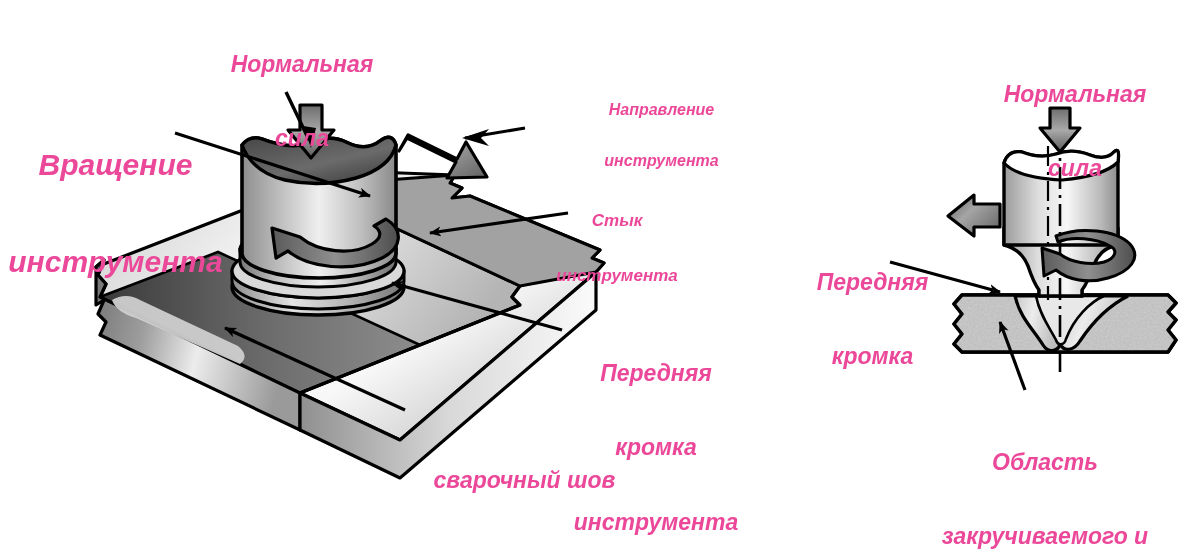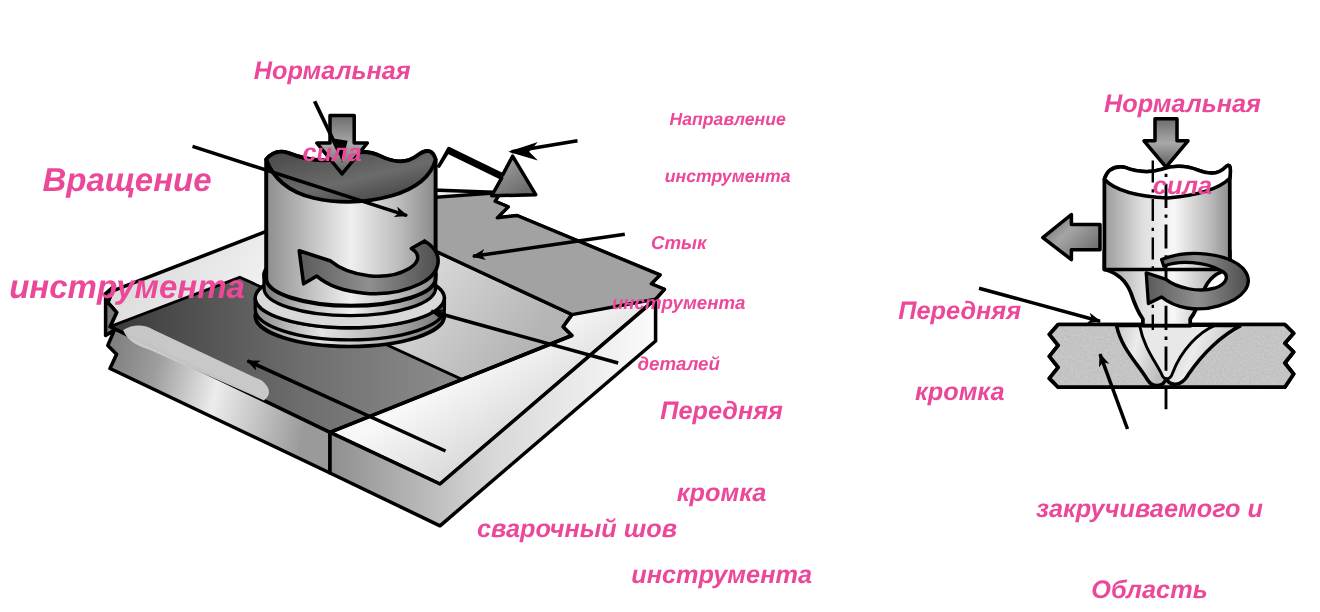--- a/index.html
+++ b/index.html
@@ -334,21 +334,20 @@
   </div>
 
   <div class="lbl" style="left:554px; top:66px; width:215px; font-size:16px;">
     <div>Направление</div>
     <div>инструмента</div>
   </div>
 
   <div class="lbl" style="left:522px; top:175px; width:190px; font-size:17px;">
     <div>Стык</div>
     <div>инструмента</div>
-    <div>деталей</div>
   </div>
 
   <div class="lbl" style="left:556px; top:311px; width:200px; font-size:23px;">
     <div>Передняя</div>
     <div>кромка</div>
     <div>инструмента</div>
   </div>
 
   <div class="lbl" style="left:392px; top:418px; width:265px; font-size:23px;">
     <div>сварочный шов</div>
@@ -358,19 +357,19 @@
     <div>Нормальная</div>
     <div>сила</div>
   </div>
 
   <div class="lbl" style="left:760px; top:220px; width:225px; font-size:23px;">
     <div>Передняя</div>
     <div>кромка</div>
   </div>
 
   <div class="lbl" style="left:915px; top:400px; width:260px; font-size:23px;">
+    <div>Область</div>
     <div>закручиваемого и</div>
-    <div>Область</div>
     
     
   </div>
 
 </div>
 
 </body></html>

